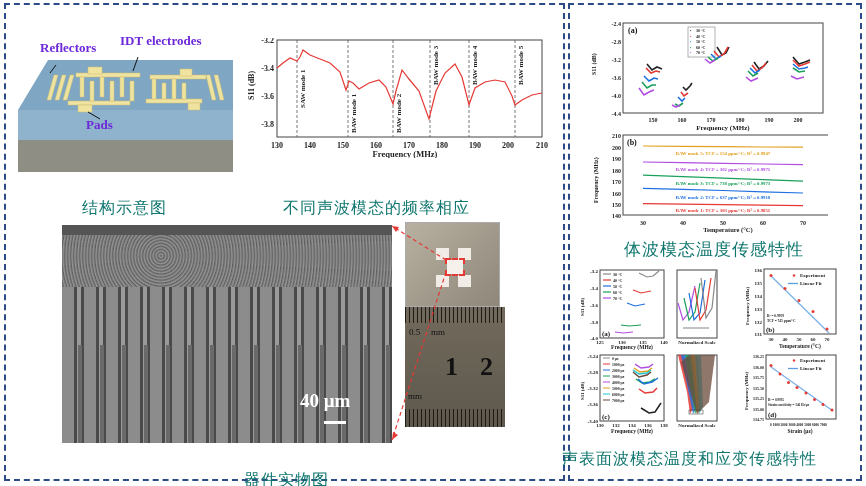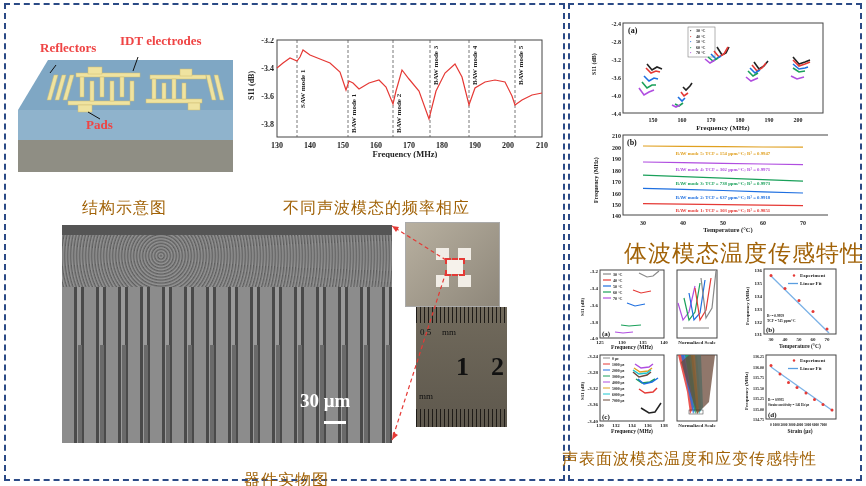--- a/index.html
+++ b/index.html
@@ -1,21 +1,21 @@
 <!DOCTYPE html>
 <html><head>
 <meta charset="utf-8">
 <style>
 *{box-sizing:border-box;margin:0;padding:0}
 body{width:866px;height:486px;background:#fff;position:relative;overflow:hidden;font-family:"Liberation Serif",serif;}
 .panel{position:absolute;border:2px dashed #2b4a86;}
-.cn{position:absolute;color:#a16207;font-family:Liberation Sans, sans-serif;font-size:16px;white-space:nowrap;letter-spacing:1px}
+.cn{position:absolute;color:#0f766e;font-family:Liberation Sans, sans-serif;font-size:16px;white-space:nowrap;letter-spacing:1px}
 .abs{position:absolute}
 svg text{font-family:"Liberation Serif",serif;font-weight:bold}
-.lbl{position:absolute;font-weight:bold;font-size:13px;color:#ef4444;font-family:"Liberation Serif",serif;white-space:nowrap}
+.lbl{position:absolute;font-weight:bold;font-size:13px;color:#6d28d9;font-family:"Liberation Serif",serif;white-space:nowrap}
 </style>
 </head>
 <body>
 
 <div class="panel" style="left:4px;top:3px;width:561px;height:478px"></div>
 
 <div class="panel" style="left:568px;top:3px;width:294px;height:478px"></div>
 
 <svg class="abs" style="left:18px;top:55px" width="215" height="125" viewBox="0 0 215 125">
   <polygon points="30,5 215,5 215,55 0,55" fill="#7fa7c4"></polygon>
@@ -93,33 +93,33 @@
     <text transform="translate(278,47) rotate(-90)">BAW mode 5</text>
   </g>
   <polyline fill="none" stroke="#e53935" stroke-width="1.2" points="32,30 38,25 45,20 52,23 55,19 58,12 65,17 75,21 85,25 95,34 101,52 104,43 108,45 114,51 124,45 134,42 141,49 148,66 151,53 157,32 164,41 174,53 184,81 191,53 200,35 210,26 217,39 224,67 230,50 240,44 250,42 260,44 267,58 270,67 277,62 287,57 297,55"></polyline>
 </svg>
 <div class="cn" style="left:283px;top:198px">不同声波模态的频率相应</div>
 
 <div class="abs" style="left:62px;top:225px;width:330px;height:218px;background:linear-gradient(#555 0,#555 10px,#6d6d6d 10px,#7a7a7a 62px,#8a8a8a 62px);overflow:hidden">
   <div style="position:absolute;left:0;top:10px;width:100%;height:52px;background:repeating-radial-gradient(circle at 30% 40%,#5a5a5a 0,#9a9a9a 2px,#6a6a6a 3px);opacity:.85"></div>
   <div style="position:absolute;left:0;top:62px;width:100%;height:156px;background:repeating-linear-gradient(90deg,#8c8c8c 0,#8c8c8c 12px,#4a4a4a 12px,#4a4a4a 15px,#9a9a9a 15px,#9a9a9a 19px,#4a4a4a 19px,#4a4a4a 22px)"></div>
   <div style="position:absolute;left:0;top:120px;width:100%;height:98px;background:repeating-linear-gradient(90deg,transparent 0,transparent 16px,#6a6a6a 16px,#6a6a6a 20px,transparent 20px,transparent 22px)"></div>
-  <div style="position:absolute;left:238px;top:165px;color:#fff;font-weight:bold;font-size:19px;font-family:'Liberation Serif',serif">30 μm</div>
+  <div style="position:absolute;left:238px;top:165px;color:#fff;font-weight:bold;font-size:19px;font-family:'Liberation Serif',serif">40 μm</div>
   <div style="position:absolute;left:262px;top:196px;width:22px;height:3px;background:#fff"></div>
 </div>
 <div class="cn" style="left:244px;top:470px">器件实物图</div>
 
 <div class="abs" style="left:405px;top:222px;width:95px;height:85px;background:linear-gradient(135deg,#b8b0a0,#8e877a);border:1px solid #aaa">
   <div style="position:absolute;left:30px;top:25px;width:13px;height:12px;background:#f1ede6"></div>
   <div style="position:absolute;left:52px;top:25px;width:13px;height:12px;background:#f1ede6"></div>
   <div style="position:absolute;left:30px;top:52px;width:13px;height:12px;background:#f1ede6"></div>
   <div style="position:absolute;left:52px;top:52px;width:13px;height:12px;background:#f1ede6"></div>
   <div style="position:absolute;left:41px;top:37px;width:16px;height:14px;background:#f6f2eb;outline:2px dashed #e53935"></div>
 </div>
-<div class="abs" style="left:416px;top:307px;width:91px;height:120px;background:linear-gradient(#716a5c,#5e584d)">
+<div class="abs" style="left:405px;top:307px;width:100px;height:120px;background:linear-gradient(#716a5c,#5e584d)">
   <div style="position:absolute;left:0;top:0;width:100%;height:16px;background:repeating-linear-gradient(90deg,#1f1c18 0,#1f1c18 1px,transparent 1px,transparent 4px)"></div>
   <div style="position:absolute;left:0;bottom:0;width:100%;height:18px;background:repeating-linear-gradient(90deg,#1f1c18 0,#1f1c18 1px,transparent 1px,transparent 4px)"></div>
   <span style="position:absolute;left:4px;top:20px;font-size:9px;color:#111">0.5</span>
   <span style="position:absolute;left:26px;top:20px;font-size:9px;color:#111">mm</span>
   <span style="position:absolute;left:40px;top:45px;font-size:26px;color:#111;font-weight:bold">1</span>
   <span style="position:absolute;left:75px;top:45px;font-size:26px;color:#111;font-weight:bold">2</span>
   <span style="position:absolute;left:3px;top:84px;font-size:9px;color:#111">mm</span>
 </div>
 <svg class="abs" style="left:380px;top:220px" width="70" height="230">
   <line x1="66" y1="40" x2="12" y2="6" stroke="#e53935" stroke-width="1.2" stroke-dasharray="4,3"></line>
@@ -223,21 +223,21 @@
     <polyline fill="none" stroke="#e53935" points="55,70.6 95,71.2 135,71.7 175,72.2 215,72.7"></polyline>
   </g>
   <g font-size="4.8" text-anchor="middle">
     <text x="135" y="22" fill="#e0a020">BAW mode 5: TCF = 154 ppm/°C; R² = 0.9947</text>
     <text x="135" y="38" fill="#b04ee0">BAW mode 4: TCF = 302 ppm/°C; R² = 0.9971</text>
     <text x="135" y="52" fill="#1aa05a">BAW mode 3: TCF = 738 ppm/°C; R² = 0.9973</text>
     <text x="135" y="66" fill="#1e6fe0">BAW mode 2: TCF = 637 ppm/°C; R² = 0.9918</text>
     <text x="135" y="79" fill="#e53935">BAW mode 1: TCF = 303 ppm/°C; R² = 0.9851</text>
   </g>
 </svg>
-<div class="cn" style="left:624px;top:238px;font-size:23px">体波模态温度传感特性</div>
+<div class="cn" style="left:624px;top:238px;font-size:17px">体波模态温度传感特性</div>
 
 <svg class="abs" style="left:577px;top:268px" width="165" height="82" viewBox="0 0 165 82">
   <rect x="23" y="2" width="64" height="68" fill="none" stroke="#444"></rect>
   <rect x="100" y="2" width="40" height="68" fill="none" stroke="#444"></rect>
   <g font-size="5" text-anchor="end" fill="#222">
       <text x="21" y="5">-3.2</text>
       <text x="21" y="22">-3.4</text>
       <text x="21" y="39">-3.6</text>
       <text x="21" y="56">-3.8</text>
       <text x="21" y="72">-4.0</text>

